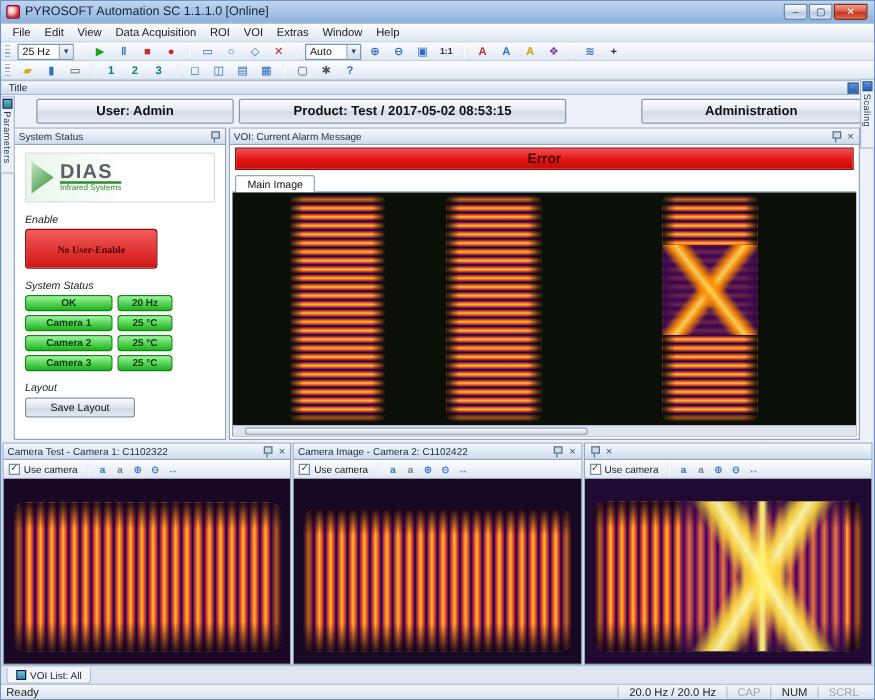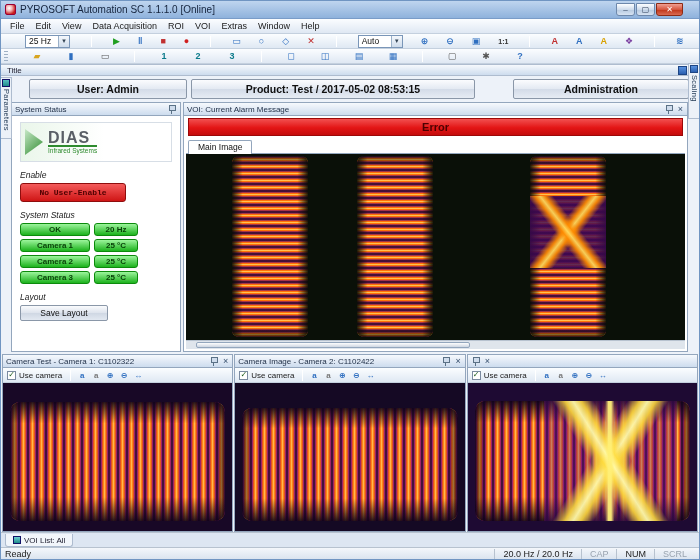--- a/index.html
+++ b/index.html
@@ -2,40 +2,40 @@
 <html style="--titlebar-top: #bfd5ef; --titlebar-bottom: #8fb2dc; --frame: #7095c2; --chrome-bg: #edf2f9; --toolbar-bg-top: #fbfdff; --toolbar-bg-bottom: #dfe8f3; --panel-border: #93a6bd; --panel-header-top: #f6f9fd; --panel-header-bottom: #cddcee; --error-red: #e31515; --enable-red-top: #f45b5b; --enable-red-bottom: #cf1515; --green-top: #9cf59c; --green-bottom: #1db21d; --green-border: #0c8a0c; --accent-blue: #2f6fc0; --main-image-bg: #0a1008; --cam-image-bg: #180826; --thermal-orange: #ff6a00; --thermal-yellow: #ffc050; --thermal-magenta: #9e2468;"><head>
 <meta charset="utf-8">
 <style>
   * { box-sizing: border-box; margin: 0; padding: 0; }
   html,body { width:700px; height:560px; overflow:hidden; background:#c8d4e4;
               font-family:"Liberation Sans","DejaVu Sans",sans-serif; }
   .window { position:relative; width:700px; height:560px; display:flex; flex-direction:column;
             border:1px solid var(--frame); background:var(--chrome-bg); }
 
   
-  .titlebar { height:18px; flex:0 0 18px; display:flex; align-items:center; padding:0 16px 0 4px;
+  .titlebar { height:18px; flex:0 0 18px; display:flex; align-items:center; padding:0 5px 0 4px;
               background:linear-gradient(var(--titlebar-top),var(--titlebar-bottom));
               border-bottom:1px solid #7a9cc8; }
   .app-icon { width:11px; height:11px; border-radius:2px; margin-right:4px;
               background:radial-gradient(circle at 35% 35%, #fff 0%, #f2b4b4 35%, #c81e1e 75%); border:1px solid #903; }
   .title-text { font-size:10px; color:#14233c; flex:1; white-space:nowrap; overflow:hidden; }
   .winbtns { display:flex; gap:1px; }
   .winbtn { width:19px; height:13px; font-size:8px; line-height:12px; text-align:center; color:#2a3a55;
             background:linear-gradient(#fdfeff,#cfdcec 50%,#b6c9e0 51%,#d7e3f2);
             border:1px solid #6e88ab; border-radius:0 0 3px 3px; cursor:pointer; }
   .winbtn.close { width:27px; color:#fff;
             background:linear-gradient(#f0a092,#d6573f 50%,#bf3317 51%,#d96b52); border-color:#8d2a14; }
 
   
   .menubar { height:15px; flex:0 0 15px; display:flex; align-items:center; gap:1px; padding:0 4px;
              background:linear-gradient(var(--toolbar-bg-top),var(--toolbar-bg-bottom)); border-bottom:1px solid #c4d0de; }
   .menu-item { font-size:9px; color:#1a1a1a; padding:1px 5px; cursor:pointer; border-radius:2px; }
 
   
-  .toolbar { height:15px; flex:0 0 15px; display:flex; align-items:center; gap:18px; padding:0 2px;
+  .toolbar { height:15px; flex:0 0 15px; display:flex; align-items:center; gap:3px; padding:0 2px;
              background:linear-gradient(var(--toolbar-bg-top),var(--toolbar-bg-bottom)); border-bottom:1px solid #c4d0de; }
   .grip { width:4px; height:11px; margin:0 3px 0 1px;
           background:repeating-linear-gradient(to bottom,#9fb0c4 0 1px,transparent 1px 3px); }
   .sep { width:1px; height:11px; margin:0 3px; background:#b7c4d4; border-right:1px solid #fff; }
   .combo { display:inline-flex; align-items:center; height:13px; background:#fff;
            border:1px solid #7a96b8; font-size:8.5px; color:#111; cursor:pointer; }
   .combo .val { padding:0 3px; min-width:32px; }
   .combo .arrow { width:11px; height:100%; display:flex; align-items:center; justify-content:center;
            font-size:7px; color:#345; background:linear-gradient(#f4f8fc,#cfdcec); border-left:1px solid #9ab0c8; }
   .tbi { display:inline-flex; width:16px; height:13px; align-items:center; justify-content:center;
@@ -47,21 +47,21 @@
                  background:linear-gradient(var(--panel-header-top),var(--panel-header-bottom));
                  border:1px solid #aebccf; border-left:none; border-right:none; font-size:8px; color:#223; }
   .title-strip .spacer { flex:1; }
   .title-chip { width:9px; height:9px; background:linear-gradient(#5a93e0,#2a5fb0); border:1px solid #1d4585; cursor:pointer; }
   .header-row { height:26px; flex:0 0 26px; display:flex; align-items:center; gap:4px; padding:3px 10px 3px 28px;
                 background:var(--chrome-bg); }
   .hbtn { height:20px; font-size:10.5px; font-weight:bold; color:#101010; cursor:pointer;
           background:linear-gradient(#fbfcfe,#e3e9f2 50%,#d3dbe8 51%,#e6ecf4);
           border:1px solid #8a97a8; border-radius:2px; font-family:inherit; }
   .hbtn.user { width:158px; }
-  .hbtn.product { width:284px; }
+  .hbtn.product { width:262px; }
   .hbtn.admin { width:176px; margin-left:auto; }
 
   
   .vtab { position:absolute; width:11px; background:#ecf1f8; border:1px solid #aebccf;
           display:flex; flex-direction:column; align-items:center; padding:1px 0 2px; gap:2px; cursor:pointer; z-index:5; }
   .vtab-left { left:0; top:76px; height:62px; border-left:none; }
   .vtab-right { right:0; top:62px; height:56px; border-right:none; }
   .vtab .chip { width:8px; height:8px; flex:0 0 8px; }
   .vtab-left .chip { background:linear-gradient(#57c0c0,#1e8a8a); border:1px solid #116; }
   .vtab-right .chip { background:linear-gradient(#5a93e0,#2a5fb0); border:1px solid #1d4585; }
@@ -83,23 +83,23 @@
   .system-status { width:170px; flex:0 0 170px; }
   .ss-body { flex:1; padding:6px 8px; display:flex; flex-direction:column; }
   .dias-logo { height:40px; display:flex; align-items:center; gap:5px; padding:4px;
                border:1px solid #d7dee6; background:linear-gradient(to right,#eaf6ea,#ffffff 55%); }
   .dias-tri { width:18px; height:26px; background:linear-gradient(135deg,#c8e8c8,#2e8b2e);
               -webkit-clip-path:polygon(0 0,100% 50%,0 100%); clip-path:polygon(0 0,100% 50%,0 100%); }
   .dias-name { font-size:16px; font-weight:bold; color:#5a5f66; letter-spacing:1px; line-height:15px; display:block;
                border-bottom:2px solid #2e8b2e; }
   .dias-sub { font-size:6.5px; color:#2e8b2e; display:block; }
   .field-label { font-size:8.5px; color:#222; margin:8px 0 3px;font-style:italic; }
-  .btn-red { width:106px; height:19px; font-size:8px; font-weight:bold; color:#4d0000; cursor:pointer;
+  .btn-red { width:106px; height:32px; font-size:8px; font-weight:bold; color:#4d0000; cursor:pointer;
              background:linear-gradient(var(--enable-red-top),var(--enable-red-bottom));
-             border:1px solid #8f0d0d; border-radius:3px; font-family:Liberation Mono, monospace; }
+             border:1px solid #8f0d0d; border-radius:3px; font-family:Liberation Serif, serif; }
   .status-grid { display:grid; grid-template-columns:70px 44px; gap:3px 4px; }
   .btn-green { height:13px; font-size:8px; font-weight:bold; color:#063f06; display:flex; align-items:center;
                justify-content:center; cursor:default; border-radius:3px;
                background:linear-gradient(var(--green-top),var(--green-bottom)); border:1px solid var(--green-border); }
   .btn-gray { width:88px; height:16px; font-size:8.5px; color:#111; cursor:pointer;
               background:linear-gradient(#fafbfd,#dde3ec 50%,#cfd7e3 51%,#e2e8f1);
               border:1px solid #8a97a8; border-radius:2px; font-family:inherit; }
 
   .voi-panel { flex:1; }
   .voi-body { flex:1; display:flex; flex-direction:column; padding:2px 2px 2px; min-height:0; }

